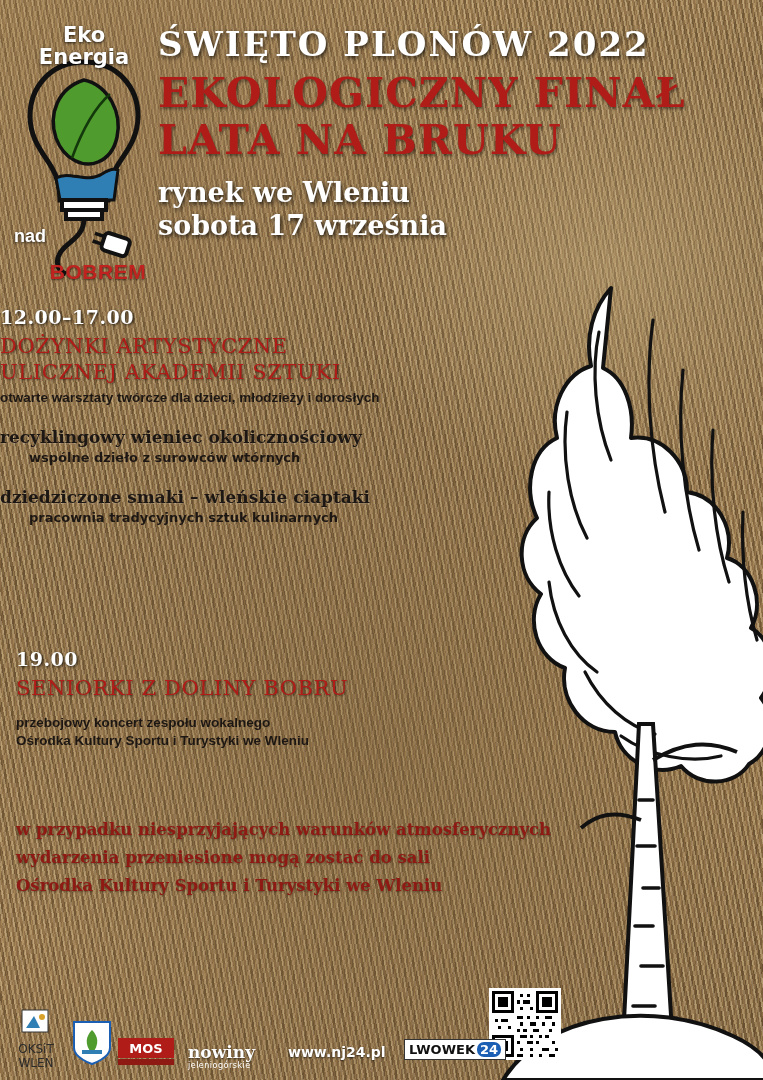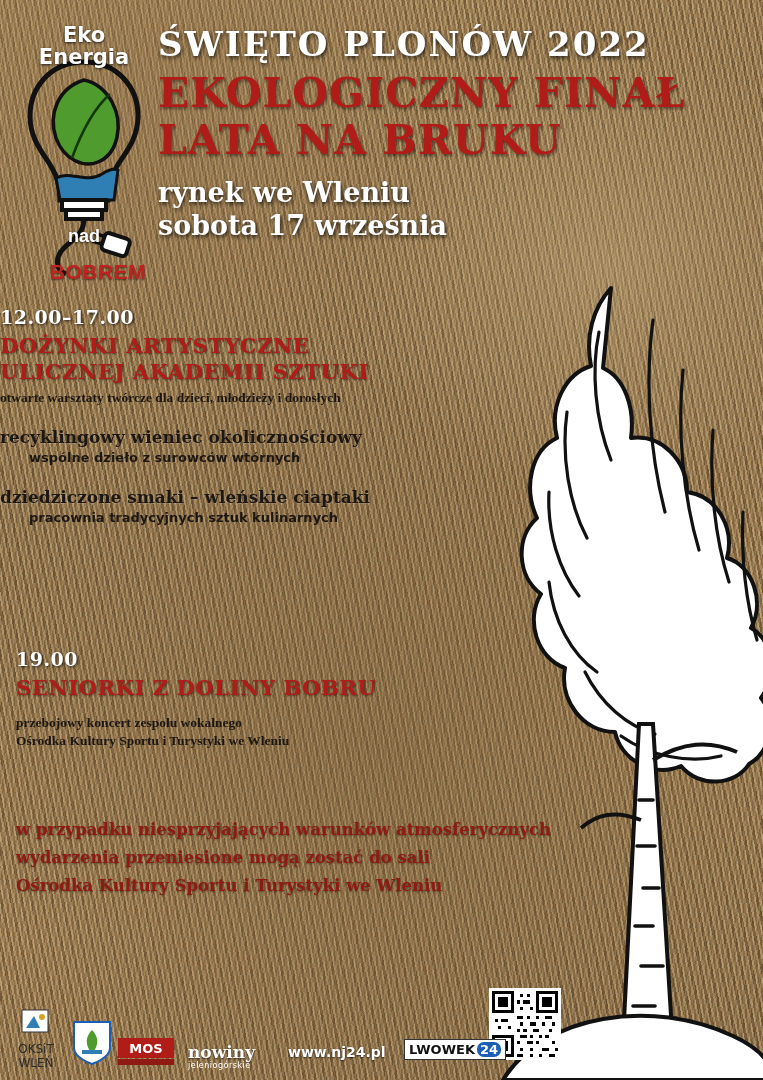--- a/index.html
+++ b/index.html
@@ -41,21 +41,21 @@
   #logo { position: absolute; left: 14px; top: 18px; width: 140px; height: 280px; }
   .logo-text-top {
     position: absolute; left: 0; top: 6px; width: 140px;
     text-align: center; color: #fff; font-weight: 700;
     font-family: "DejaVu Sans", sans-serif;
     font-size: 21px; line-height: 22px;
     text-shadow: 0 1px 3px rgba(0,0,0,.8);
   }
   .logo-text-nad {
     position: absolute; left: 0; top: 208px; width: 140px;
-    text-align: center; color: #fff; font-weight: 700;
+    color: #fff; font-weight: 700;
     font-size: 18px; text-shadow: 0 1px 3px rgba(0,0,0,.8);
   }
   .logo-text-bobrem {
     position: absolute; left: 0; top: 242px; width: 140px;
     text-align: center; color: #c0231f; font-weight: 800;
     font-size: 21px; letter-spacing: .5px;
     text-shadow: 0 1px 2px rgba(0,0,0,.55);
     padding-left: 28px;
   }
 
@@ -84,36 +84,36 @@
   }
 
   
   #program { position: absolute; left: 0; top: 306px; width: 538px; }
   .time {
     color: #ffffff; font-family: "DejaVu Serif", serif; font-weight: 700;
     font-size: 19px; letter-spacing: .5px; margin-bottom: 5px;
     text-shadow: 1px 1px 3px rgba(0,0,0,.8);
   }
   .head-red {
-    color: #b01c17; font-family: "DejaVu Serif", serif; font-weight: 700;
+    color: #b01c17; font-family: "DejaVu Serif", serif; font-weight: 400;
     font-size: 21px; letter-spacing: .6px; line-height: 26px;
     text-shadow: 1px 1px 2px rgba(0,0,0,.45);
   }
   .item { margin-top: 20px; }
   .item-title {
     color: #1d1714; font-family: "DejaVu Serif", serif; font-weight: 700;
     font-size: 17px; line-height: 21px;
     text-shadow: 0 1px 1px rgba(255,255,255,.15);
   }
   .item-sub {
     color: #1d1714; font-family: "DejaVu Sans", sans-serif; font-weight: 600;
     font-size: 13px; line-height: 18px; margin-top: 1px; padding-left: 29px;
   }
   .sub-dark {
-    color: #1d1714; font-family: Liberation Serif, serif; font-weight: 600;
+    color: #1d1714; font-family: Liberation Sans, sans-serif; font-weight: 600;
     font-size: 13.5px; line-height: 18px;
   }
   #block-19 { position: absolute; left: 16px; top: 648px; width: 470px; }
   #note { position: absolute; left: 16px; top: 816px; width: 540px; }
   .note-line {
     color: #8f1a14; font-family: "DejaVu Serif", serif; font-weight: 700;
     font-size: 16.5px; line-height: 28px;
     text-shadow: 0 1px 2px rgba(0,0,0,.35);
   }
 

